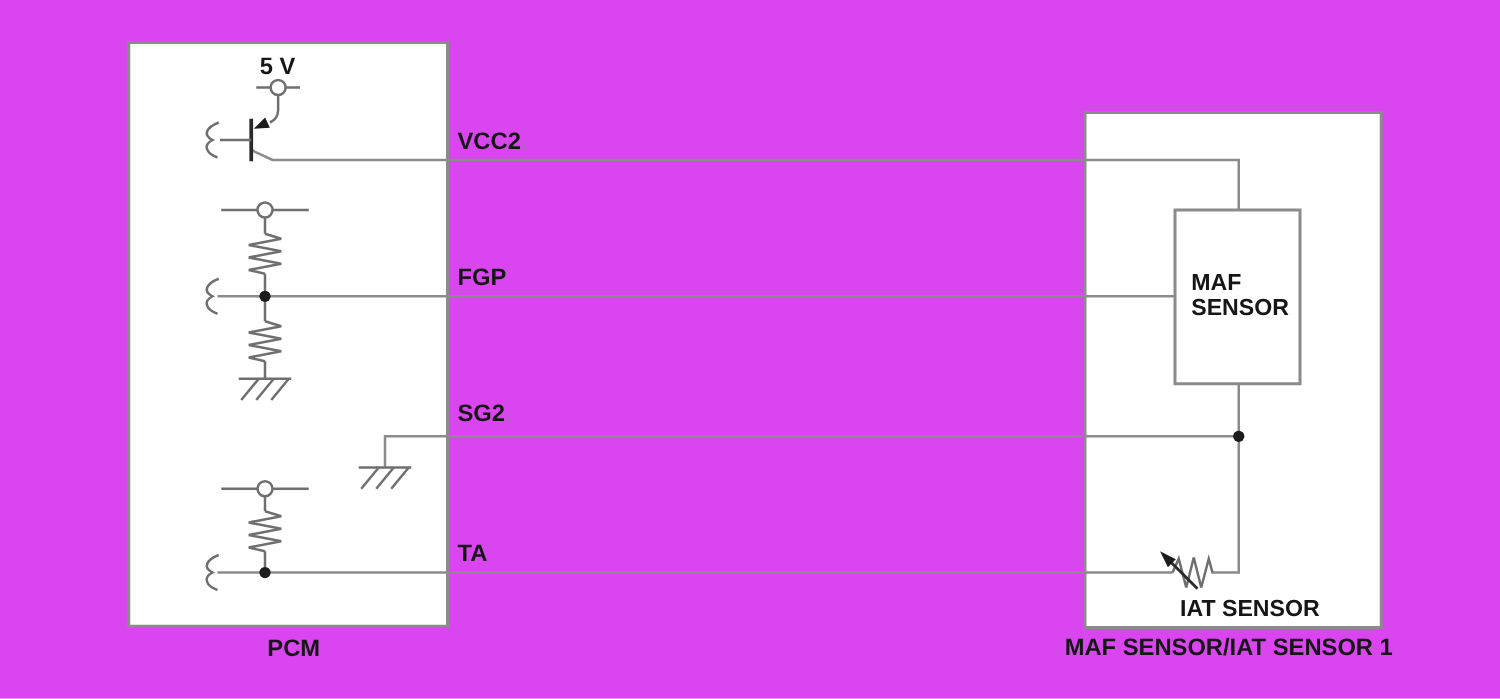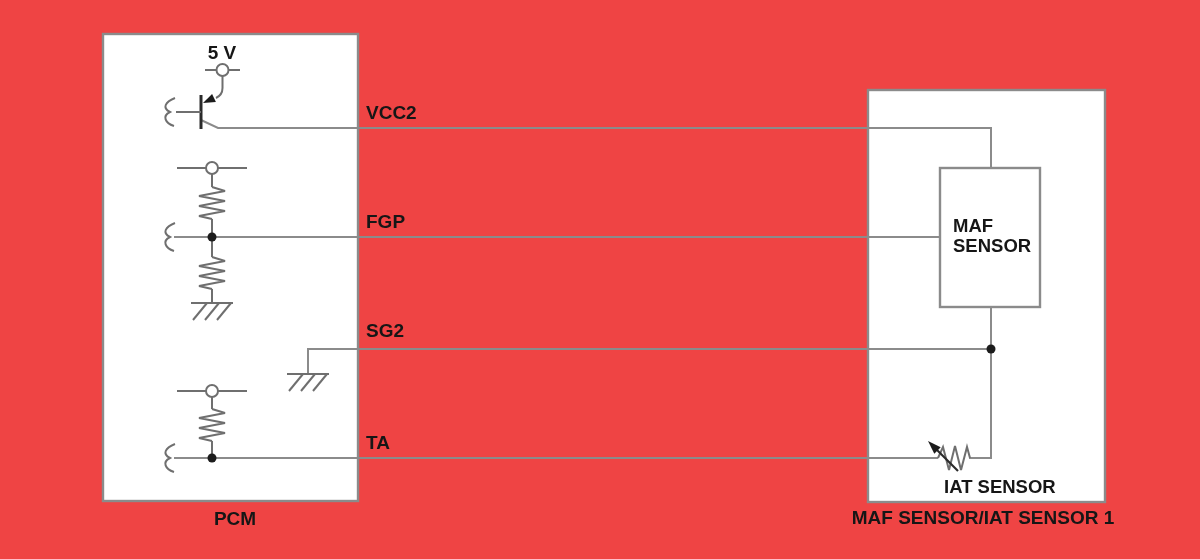--- a/index.html
+++ b/index.html
@@ -4,21 +4,21 @@
 <style>
   html, body {
     margin: 0;
     padding: 0;
     background: #ffffff;
   }
   .stage {
     position: relative;
     width: 1200px;
     height: 559px;
-    background: #ef4444;
+    background: #d946ef;
     font-family: "Liberation Sans", sans-serif;
   }
   svg { display: block; }
   .box   { fill: #ffffff; stroke: #8b8b8b; stroke-width: 2.4; }
   .wire  { fill: none; stroke: #8b8b8b; stroke-width: 2; }
   .comp  { fill: none; stroke: #6f6f6f; stroke-width: 2; }
   .circ  { fill: #ffffff; stroke: #6f6f6f; stroke-width: 2; }
   .bar   { stroke: #2a2a2a; stroke-width: 3; }
   .ink-line { stroke: #2a2a2a; stroke-width: 2.2; fill: none; }
   .ink-fill { fill: #1c1c1c; stroke: none; }

